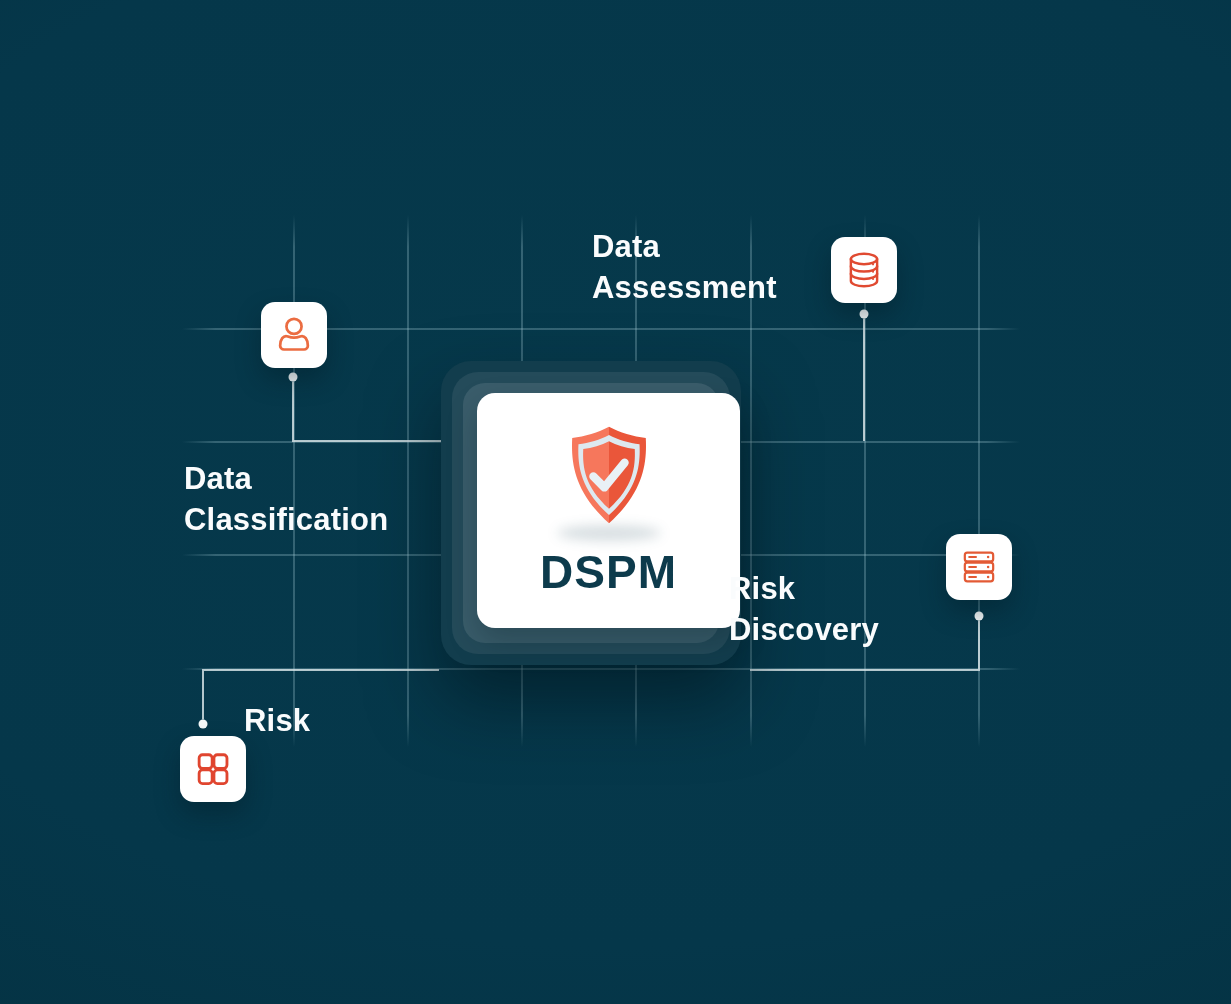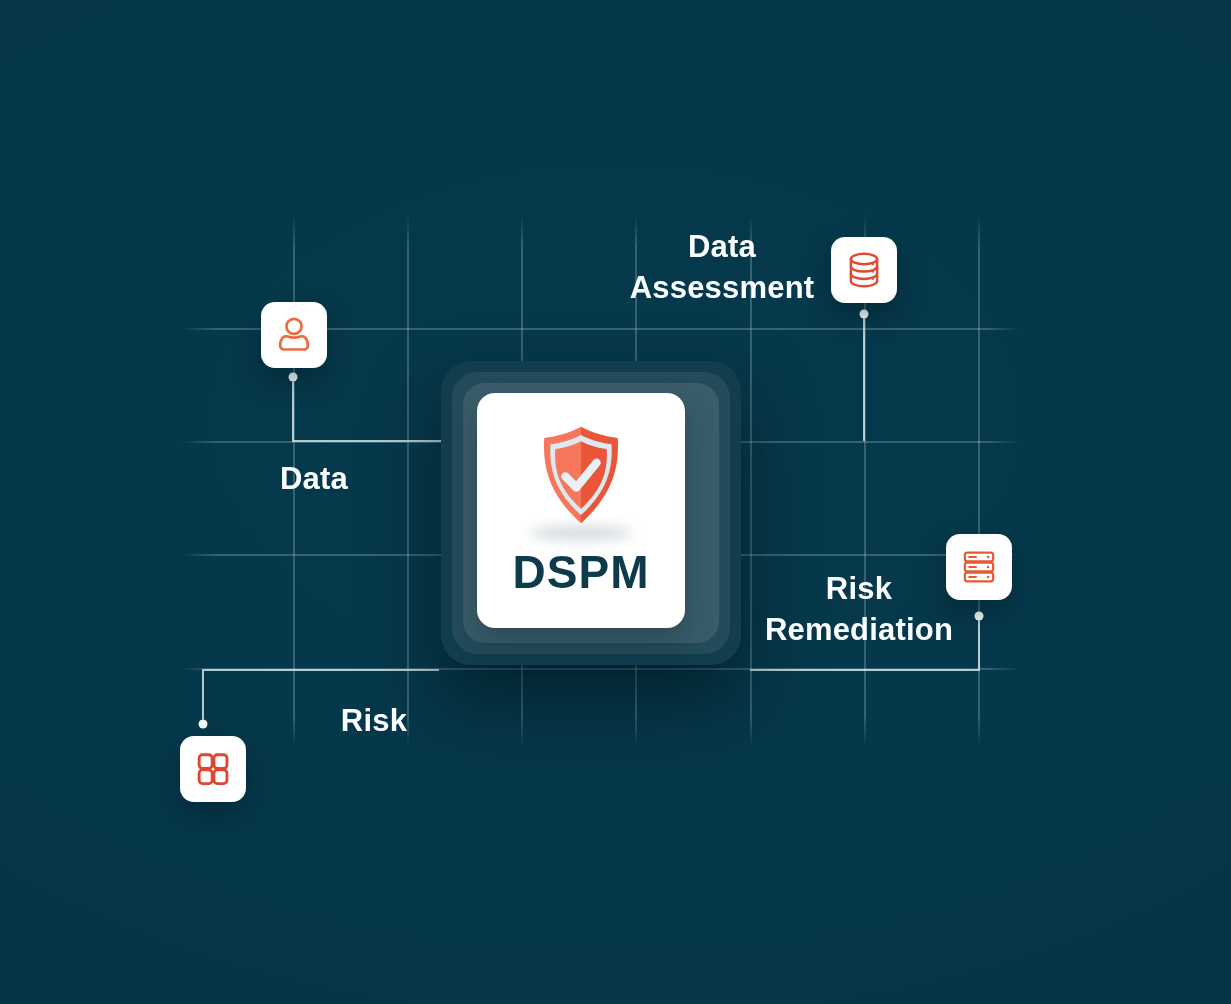--- a/index.html
+++ b/index.html
@@ -22,39 +22,39 @@
   svg.connectors{position:absolute;left:0;top:0;}
   .conn{fill:none;stroke:rgba(212,224,228,0.85);stroke-width:2;}
   .conn-dot{fill:#F4F8F9;}
   
   .ring{position:absolute;}
   .ring1{left:441px;top:361px;width:300px;height:304px;border-radius:30px;background:#123D4D;
          box-shadow:0 36px 70px rgba(1,18,26,0.55);}
   .ring2{left:452px;top:372px;width:278px;height:282px;border-radius:26px;background:#244B5A;}
   .ring3{left:463px;top:383px;width:256px;height:260px;border-radius:22px;background:#3A5D6B;}
   .center-card{
-    position:absolute;left:477px;top:393px;width:208px;height:235px;border-radius:18px;
+    position:absolute;left:477px;top:393px;width:263px;height:235px;border-radius:18px;
     background:#FFFFFF;box-shadow:0 14px 30px rgba(2,24,32,0.28);
   }
   .shield-wrap{position:absolute;left:50%;top:31px;transform:translateX(-50%);width:92px;height:103px;}
   .shield-shadow{position:absolute;left:50%;top:132px;transform:translateX(-50%);
     width:104px;height:16px;border-radius:50%;background:rgba(13,59,76,0.16);filter:blur(6px);}
   .dspm-label{
     position:absolute;left:0;top:152px;width:100%;text-align:center;
     font-size:46px;font-weight:700;letter-spacing:1px;color:#0D3B4C;line-height:54px;
   }
   
   .icon-card{
     position:absolute;width:66px;height:66px;border-radius:14px;background:#FFFFFF;
     box-shadow:0 12px 24px rgba(2,24,32,0.35);
     display:flex;align-items:center;justify-content:center;
   }
   
   .node-label{
-    position:absolute;width:260px;text-align:center;color:#FAFCFD;
+    position:absolute;width:260px;color:#FAFCFD;
     font-size:31px;line-height:41px;font-weight:600;letter-spacing:0.2px;
   }
 </style>
 </head>
 <body>
 
 <div class="canvas">
 
   <div>
     <div class="grid-line grid-v" style="left:293px"></div>
@@ -125,20 +125,21 @@
   <div class="icon-card" style="left:261px;top:302px">
     <svg width="42" height="42" viewBox="0 0 40 40">
       <g fill="none" stroke="#EB6C41" stroke-width="2.6" stroke-linejoin="round">
         <circle cx="20" cy="11.8" r="7.2"></circle>
         <path d="M20 22.6 C17.7 22.6 15.9 22.1 14.2 21.4 C9.7 19.6 6.8 24.6 6.8 30.2 A3.6 3.6 0 0 0 10.4 33.8 H29.6 A3.6 3.6 0 0 0 33.2 30.2 C33.2 24.6 30.3 19.6 25.8 21.4 C24.1 22.1 22.3 22.6 20 22.6 Z"></path>
       </g>
     </svg>
   </div>
   <div class="node-label" style="left:184px;top:458px">
     <div>Data</div>
+    <div>Classification</div>
   </div>
 
   <div class="icon-card" style="left:946px;top:534px">
     <svg width="42" height="42" viewBox="0 0 40 40">
       <g fill="none" stroke="#E35A35" stroke-width="2.1">
         <rect x="6.5" y="6.3" width="27" height="8.4" rx="2.4"></rect>
         <rect x="6.5" y="15.8" width="27" height="8.4" rx="2.4"></rect>
         <rect x="6.5" y="25.3" width="27" height="8.4" rx="2.4"></rect>
       </g>
       <g stroke="#E35A35" stroke-width="1.8" stroke-linecap="round">
@@ -146,21 +147,21 @@
         <line x1="10.6" y1="20" x2="17.2" y2="20"></line>
         <line x1="10.6" y1="29.5" x2="17.2" y2="29.5"></line>
       </g>
       <circle cx="28.7" cy="10.5" r="1.2" fill="#E35A35"></circle>
       <circle cx="28.7" cy="20" r="1.2" fill="#E35A35"></circle>
       <circle cx="28.7" cy="29.5" r="1.2" fill="#E35A35"></circle>
     </svg>
   </div>
   <div class="node-label" style="left:729px;top:568px">
     <div>Risk</div>
-    <div>Remediation</div>
+    <div>Discovery</div>
   </div>
 
   <div class="icon-card" style="left:180px;top:736px">
     <svg width="42" height="42" viewBox="0 0 40 40">
       <g fill="none" stroke="#E0452F" stroke-width="2.7">
         <rect x="6.8" y="6.4" width="12.4" height="13" rx="3.2"></rect>
         <rect x="20.9" y="6.4" width="12.4" height="13" rx="3.2"></rect>
         <rect x="6.8" y="20.9" width="12.4" height="13" rx="3.2"></rect>
         <rect x="20.9" y="20.9" width="12.4" height="13" rx="3.2"></rect>
       </g>

